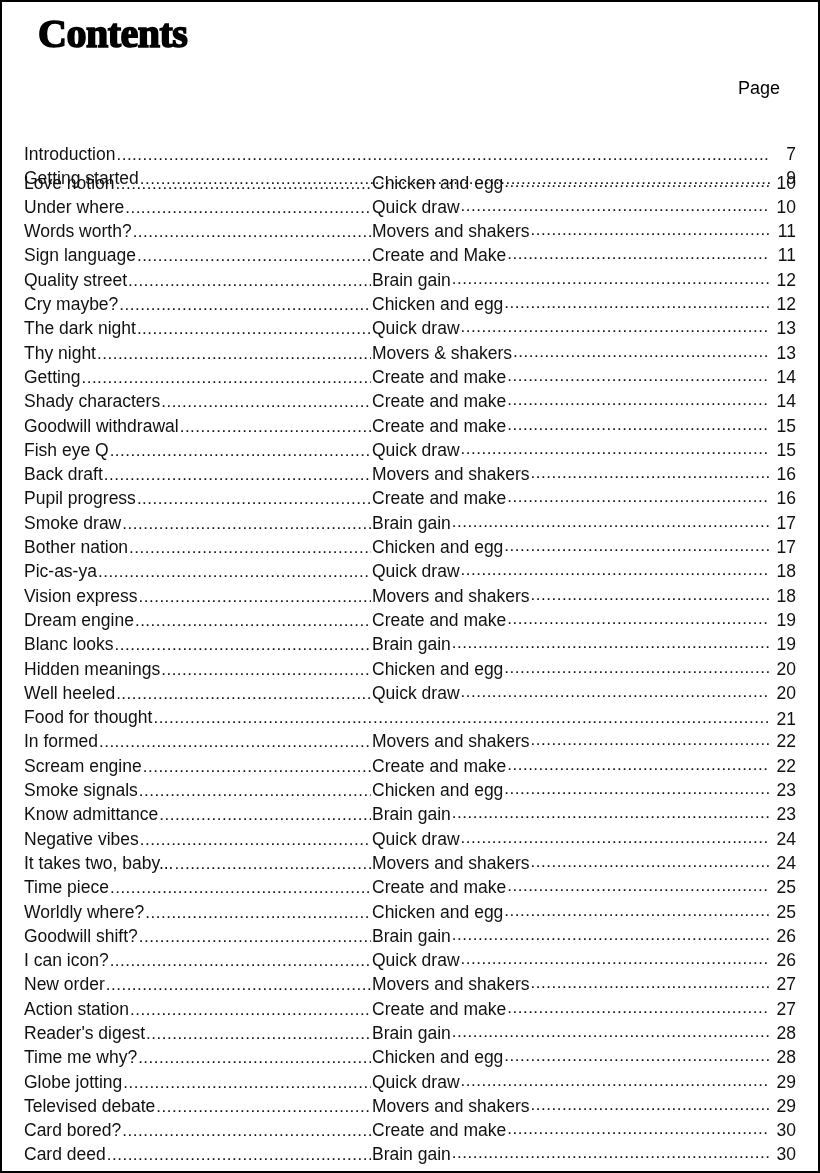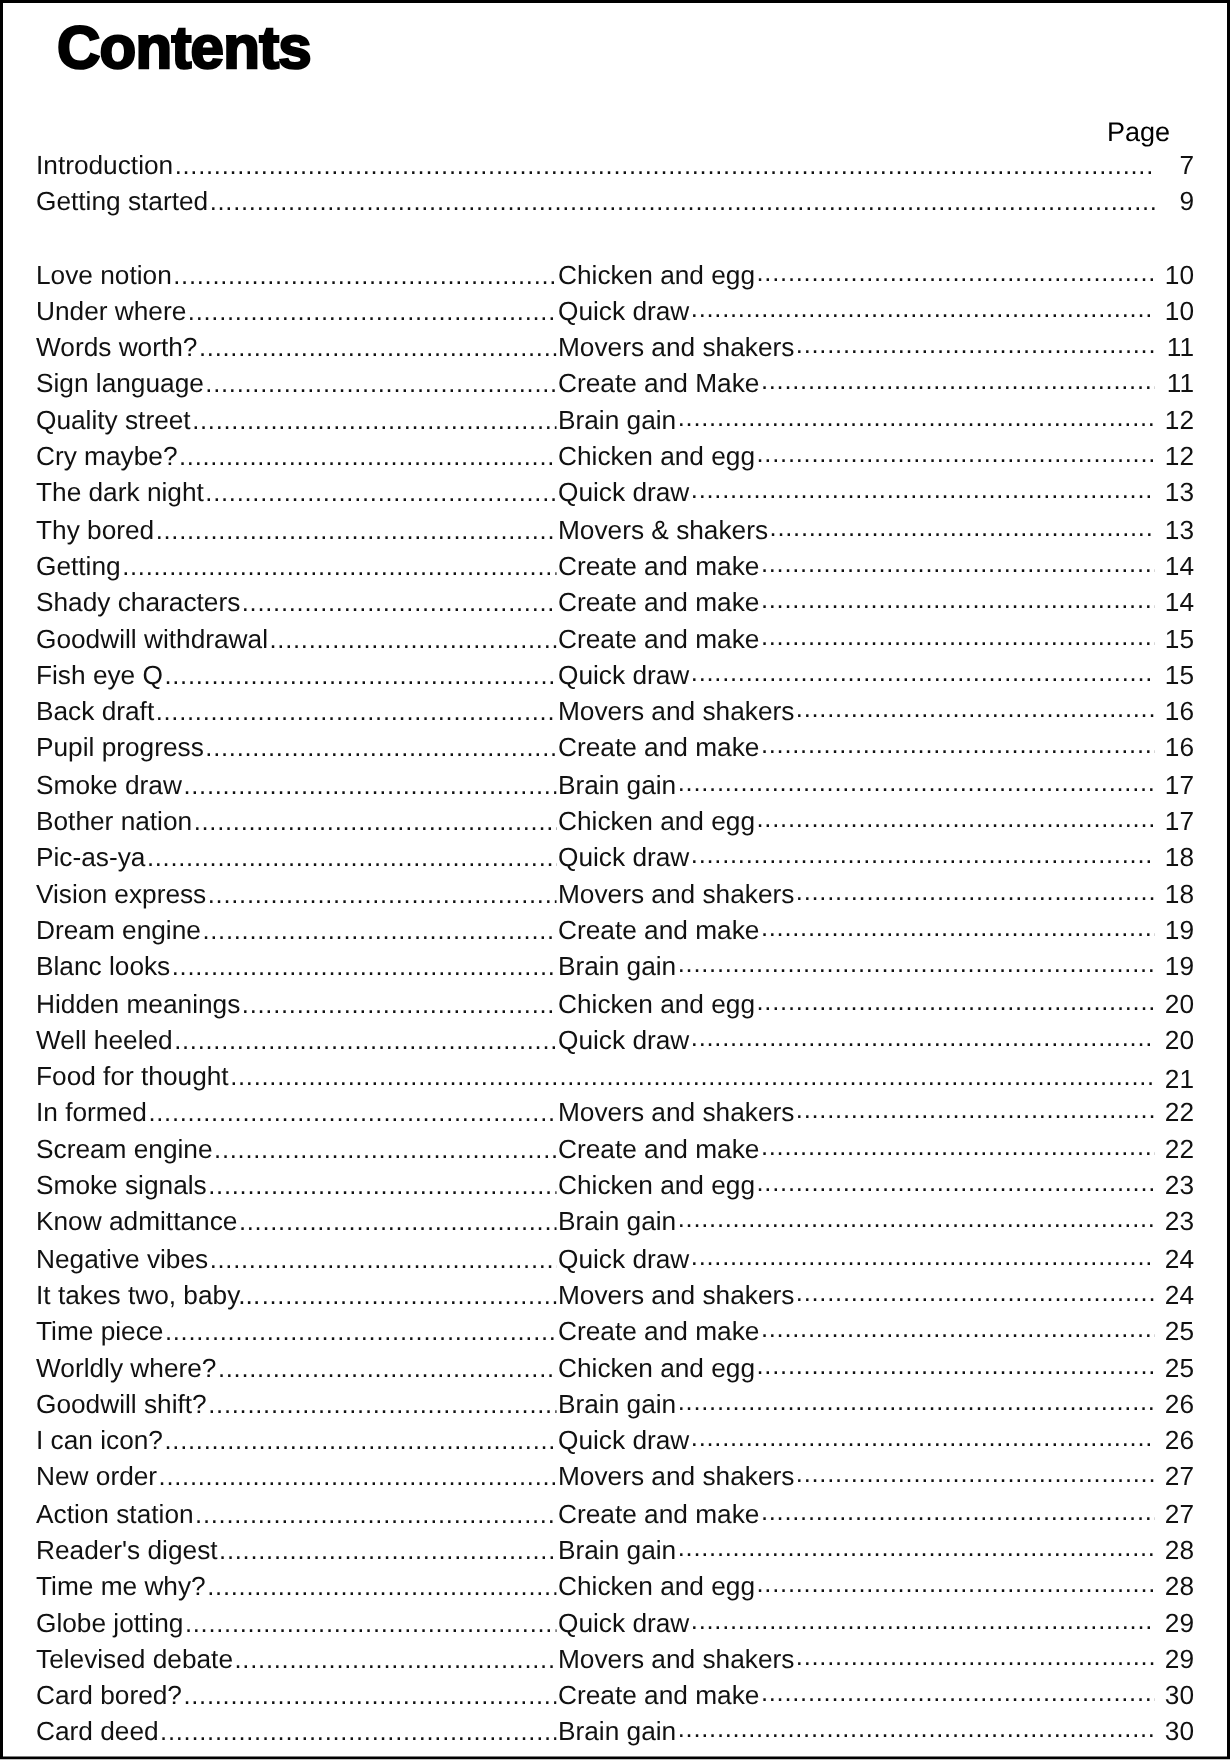--- a/index.html
+++ b/index.html
@@ -14,21 +14,21 @@
     box-sizing: border-box;
     border: 2px solid #000000;
     background: #ffffff;
     font-family: "Liberation Sans", sans-serif;
     overflow: hidden;
   }
   .title {
     position: absolute;
     left: 36px;
     top: 8px;
-    font-family: Liberation Sans, sans-serif;
+    font-family: Liberation Serif, serif;
     font-weight: bold;
     font-size: 40px;
     letter-spacing: -0.5px;
     color: #000000;
     -webkit-text-stroke: 1.6px #000000;
   }
   .page-label {
     position: absolute;
     right: 38px;
     top: 76px;
@@ -44,20 +44,21 @@
   .row {
     display: flex;
     align-items: baseline;
     height: 24.3px;
     font-size: 17.5px;
     color: #111111;
     white-space: nowrap;
   }
   .row.intro .left-col {
     width: 100%;
+    margin-top: 44px;
   }
   .left-col {
     display: flex;
     align-items: baseline;
     width: 348px;
     flex: none;
     overflow: hidden;
   }
   .mid-col {
     display: flex;
@@ -187,21 +188,21 @@
             <span class="dots">.........................................................................................................................................................................</span>
           </div>
           <div class="mid-col">
             <span class="label">Quick draw</span>
             <span class="dots">.........................................................................................................................................................................</span>
             <span class="pagenum">13</span>
           </div>
         </div>
         <div class="row">
           <div class="left-col">
-            <span class="label">Thy bored</span>
+            <span class="label">Thy night</span>
             <span class="dots">.........................................................................................................................................................................</span>
           </div>
           <div class="mid-col">
             <span class="label">Movers &amp; shakers</span>
             <span class="dots">.........................................................................................................................................................................</span>
             <span class="pagenum">13</span>
           </div>
         </div>
         <div class="row">
           <div class="left-col">

